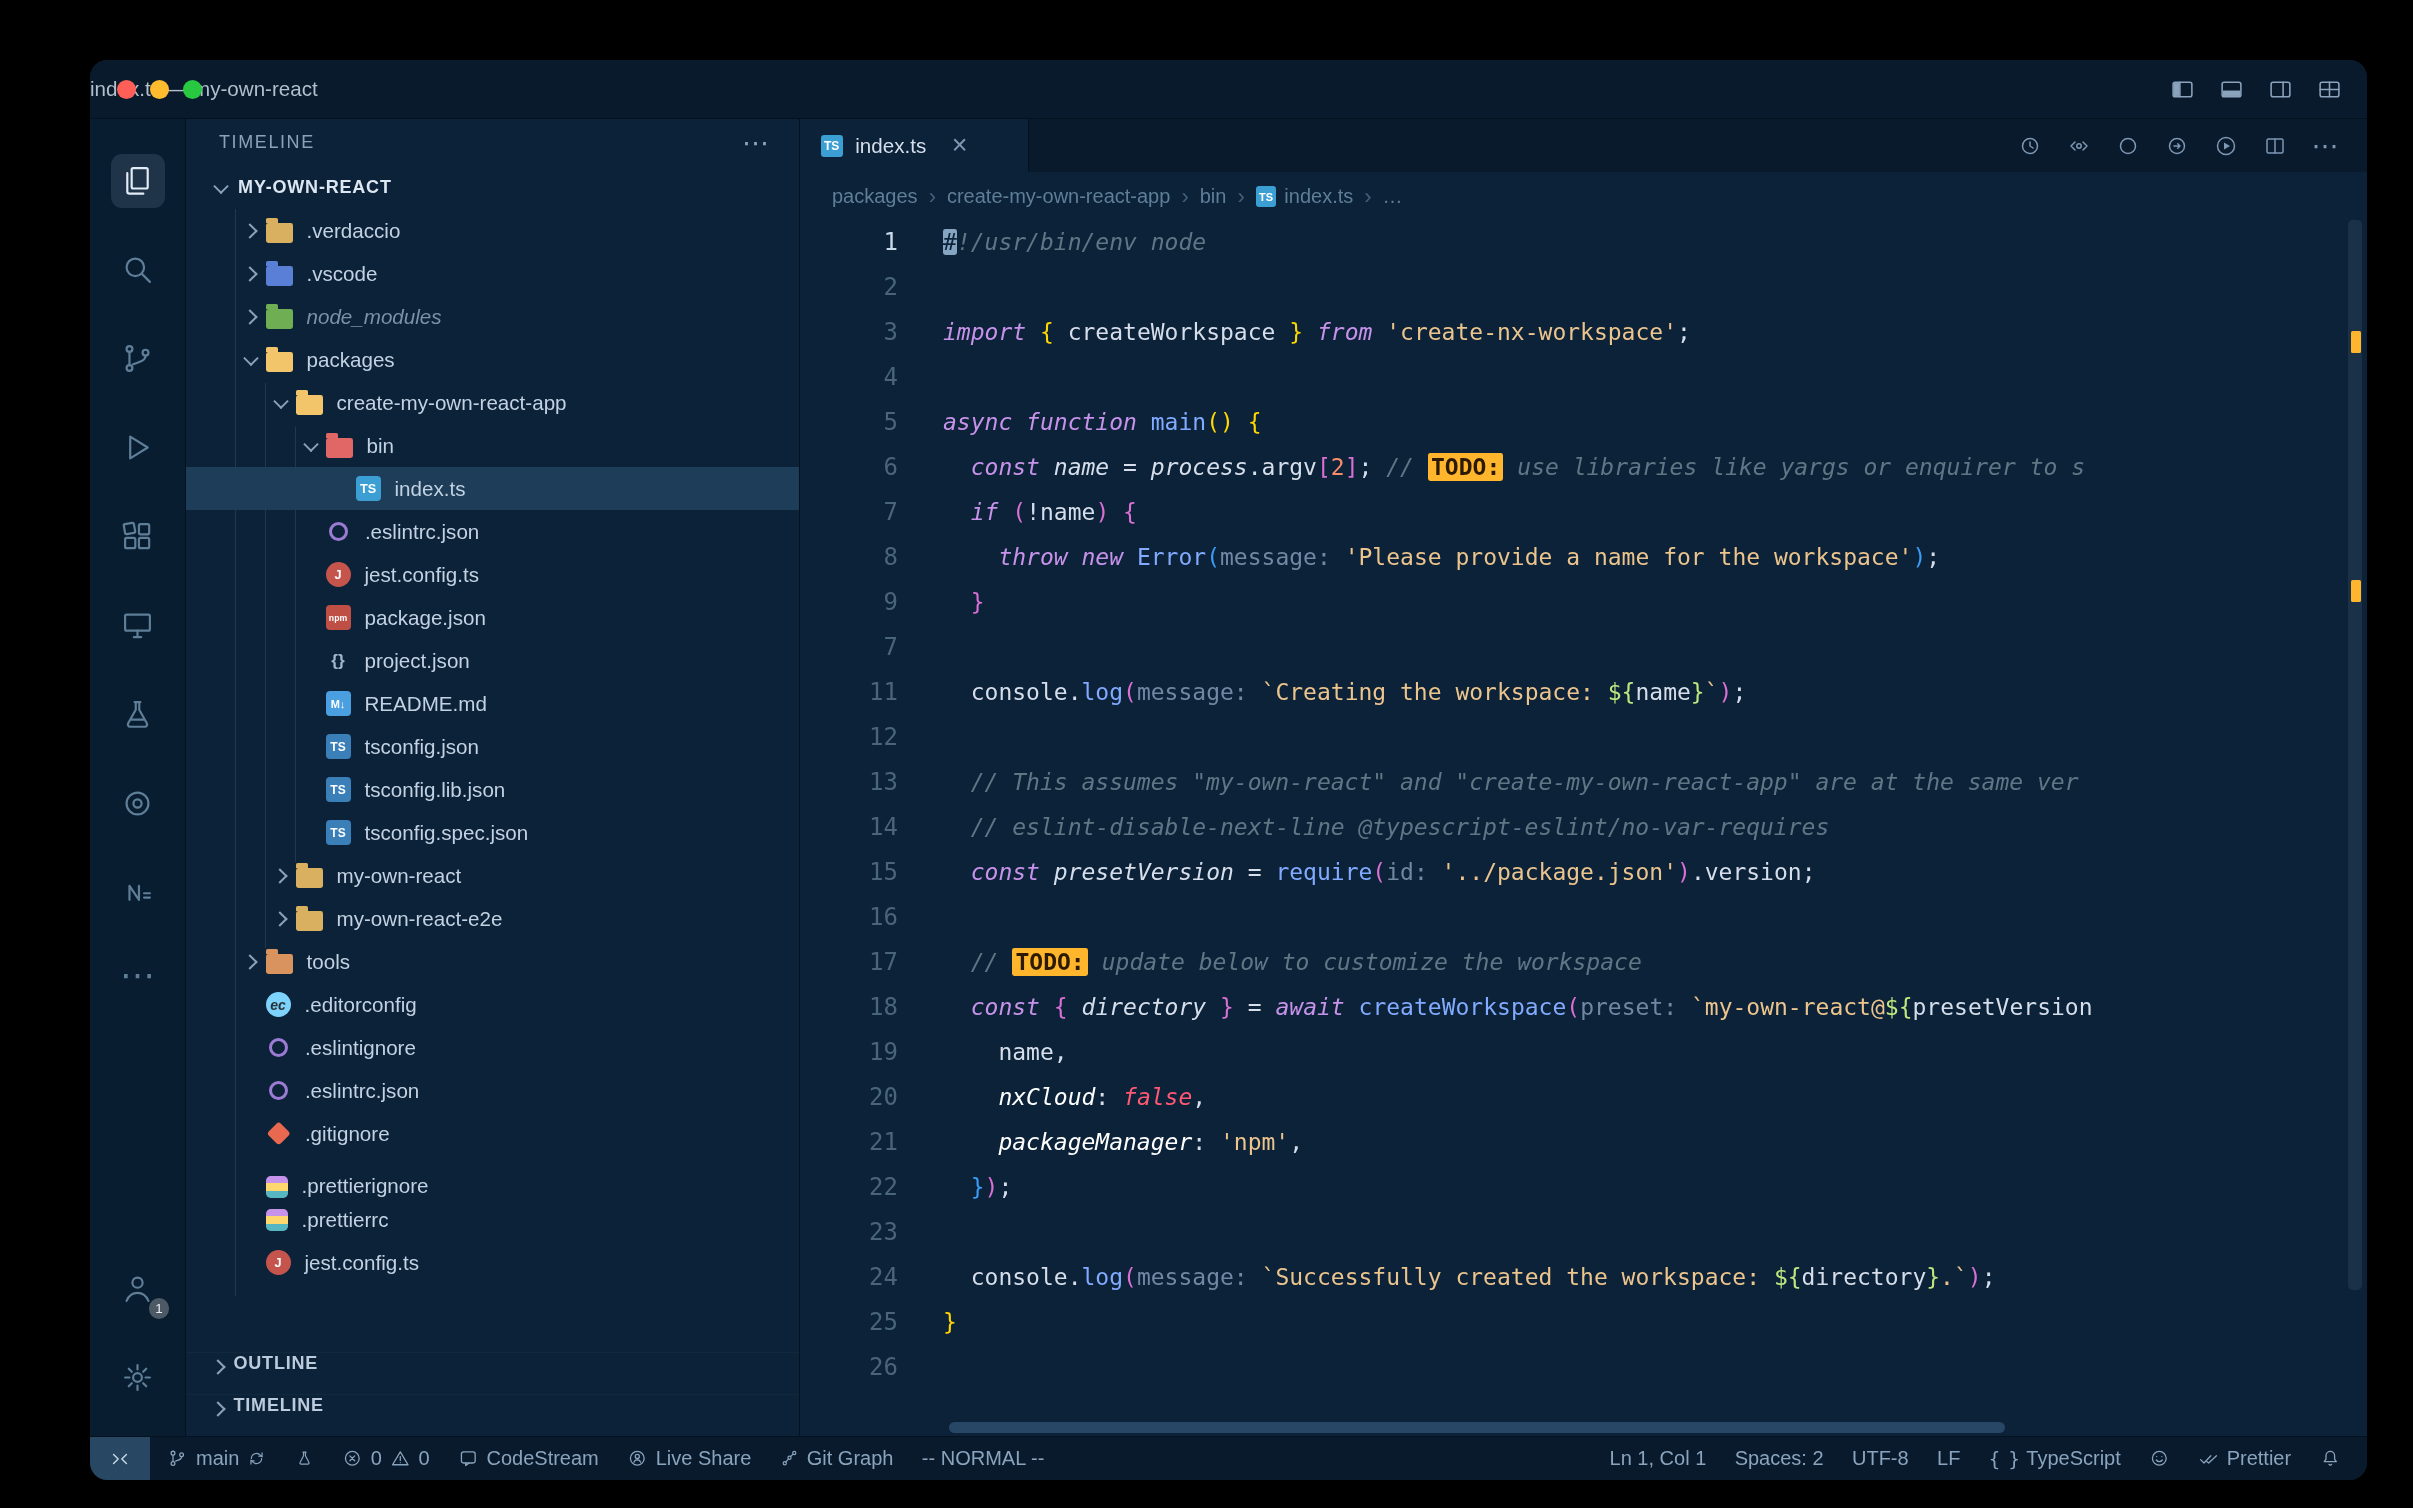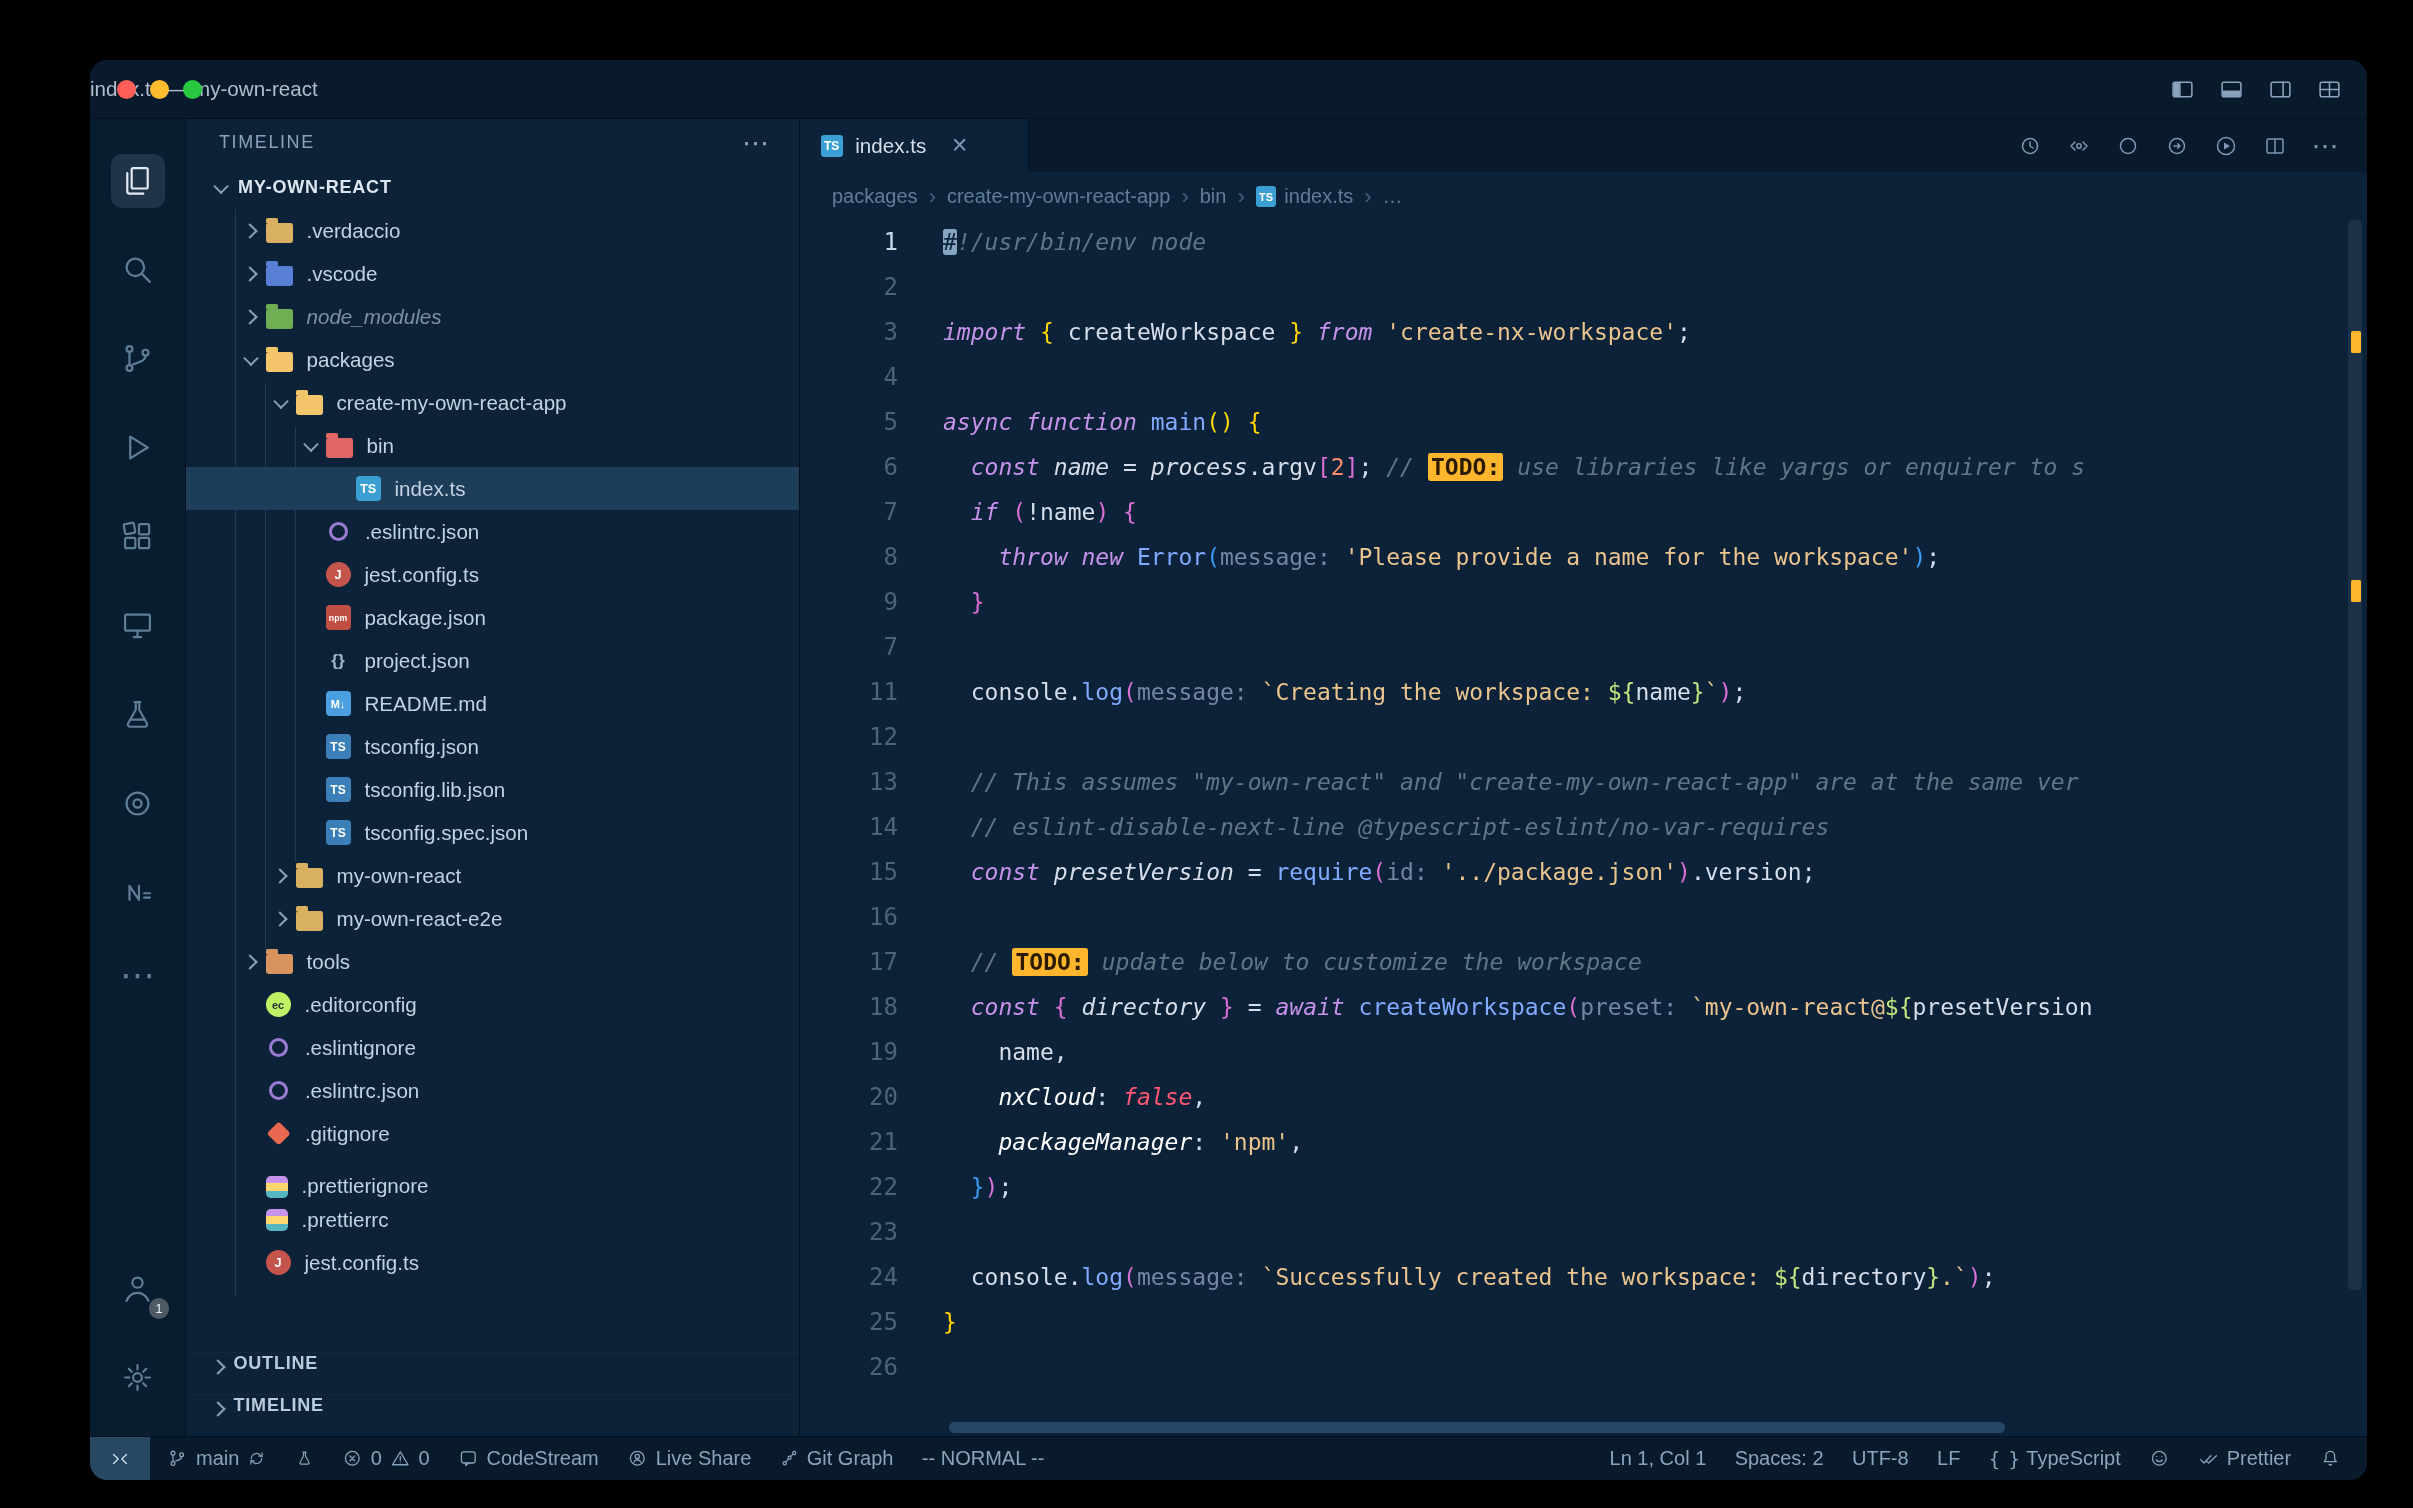--- a/index.html
+++ b/index.html
@@ -358,21 +358,21 @@
             <span class="tree-icon folder" style="--c: #d8b05f;"></span>
             <span class="tree-label">my-own-react-e2e</span>
           </div>
           <div class="tree-row" style="padding-left: 51px;">
             <span class="chev right"></span>
             <span class="tree-icon folder" style="--c: #d8935f;"></span>
             <span class="tree-label">tools</span>
           </div>
           <div class="tree-row" style="padding-left: 51px;">
             <span class="chev"></span>
-            <span class="tree-icon circle" style="background: #bef264; color: rgb(38, 50, 56); font-size: 11px;">ec</span>
+            <span class="tree-icon circle" style="background: #7dd3fc; color: rgb(38, 50, 56); font-size: 14px; font-style: italic;">ec</span>
             <span class="tree-label">.editorconfig</span>
           </div>
           <div class="tree-row" style="padding-left: 51px;">
             <span class="chev"></span>
             <span class="tree-icon ring" style="--c: #9b7bd4;"></span>
             <span class="tree-label">.eslintignore</span>
           </div>
           <div class="tree-row" style="padding-left: 51px;">
             <span class="chev"></span>
             <span class="tree-icon ring" style="--c: #9b7bd4;"></span>

